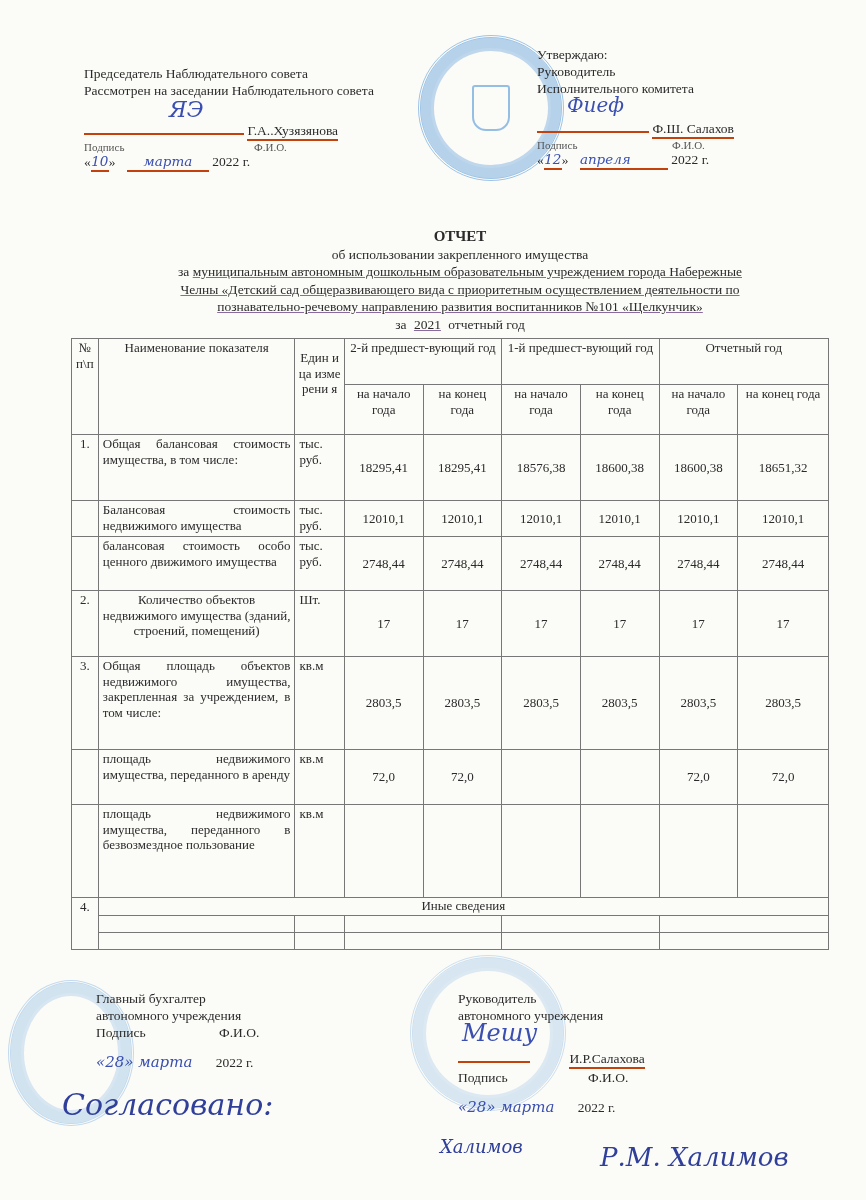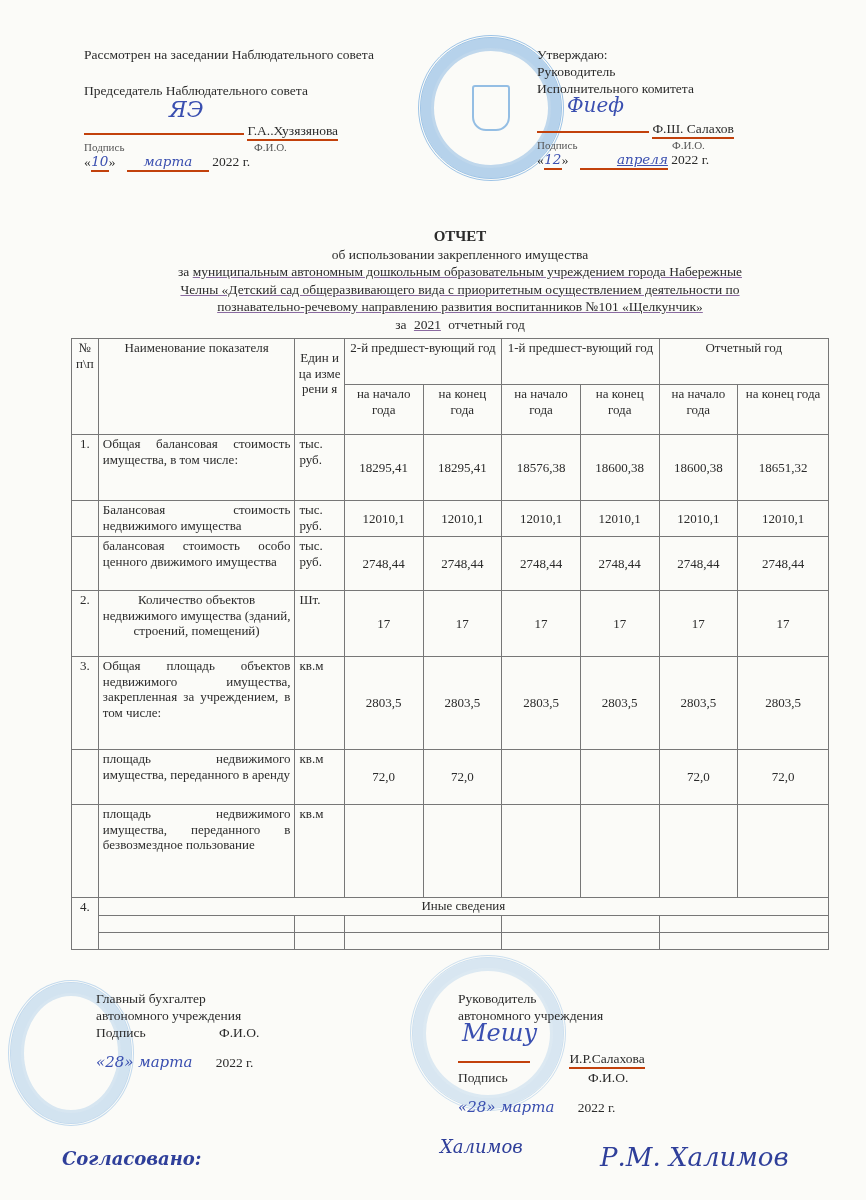--- a/index.html
+++ b/index.html
@@ -44,22 +44,22 @@
 </head>
 <body>
 
 <div class="stamp" style="left:418px; top:35px; width:140px; height:140px;">
     <div class="inner"></div>
   </div>
 <div class="stamp" style="left:8px; top:980px; width:120px; height:140px; opacity:0.6;"></div>
 <div class="stamp" style="left:410px; top:955px; width:150px; height:150px; opacity:0.5;"></div>
 
 <div class="abs t13" style="left:84px; top:46px;">
+  <div style="margin-top:19px;">Председатель Наблюдательного совета</div>
   <div>Рассмотрен на заседании Наблюдательного совета</div>
-  <div style="margin-top:19px;">Председатель Наблюдательного совета</div>
   <div style="margin-top:18px; position:relative;">
     <span class="ul" style="width:160px; height:16px;"></span>
     <span class="sig abs" style="left:85px; top:-16px; font-size:22px;">ЯЭ</span>
     <span class="ul">Г.А..Хузязянова</span>
   </div>
   <div class="t11" style="position:relative; height:12px;">
     <span>Подпись</span>
     <span class="abs" style="left:170px; top:0;">Ф.И.О.</span>
   </div>
   <div style="margin-top:0;">
@@ -77,21 +77,21 @@
     <span class="ul" style="width:112px; height:16px;"></span>
     <span class="sig abs" style="left:30px; top:-18px; font-size:20px;">Фиеф</span>
     <span class="ul">Ф.Ш. Салахов</span>
   </div>
   <div class="t11" style="position:relative; height:12px;">
     <span>Подпись</span>
     <span class="abs" style="left:135px; top:0;">Ф.И.О.</span>
   </div>
   <div>
     <span>«</span><span class="ul sig" style="width:18px; text-align:center;">12</span><span>»</span>
-    <span class="ul sig" style="width:88px; margin-left:8px; text-align:right;text-decoration:underline;">апреля</span>
+    <span class="ul sig" style="width:88px; margin-left:8px; text-align:left;">апреля</span>
     <span>2022 г.</span>
   </div>
 </div>
 
 <div class="abs title-block">
   <div class="main">ОТЧЕТ</div>
   <div>об использовании закрепленного имущества</div>
   <div><span>за </span><span class="u">муниципальным автономным дошкольным образовательным учреждением города Набережные</span></div>
   <div class="u">Челны «Детский сад общеразвивающего вида с приоритетным осуществлением деятельности по</div>
   <div class="u">познавательно-речевому направлению развития воспитанников №101 «Щелкунчик»</div>
@@ -254,15 +254,15 @@
   <div style="position:relative; height:16px;">
     <span>Подпись</span>
     <span class="abs" style="left:130px;">Ф.И.О.</span>
   </div>
   <div style="margin-top:14px;">
     <span class="sig" style="font-size:15px;">«28» марта</span>
     <span style="margin-left:20px;">2022 г.</span>
   </div>
 </div>
 
-<div class="abs bottom-sign" style="left:62px; top:1148px; font-size:18px;font-weight:bold;">Согласовано:</div>
+<div class="abs bottom-sign" style="left:62px; top:1087px; font-size:30px;">Согласовано:</div>
 <div class="abs bottom-sign" style="left:440px; top:1136px; font-size:18px;">Халимов</div>
 <div class="abs bottom-sign" style="left:600px; top:1142px; font-size:26px;">Р.М. Халимов</div>
 
 </body></html>

